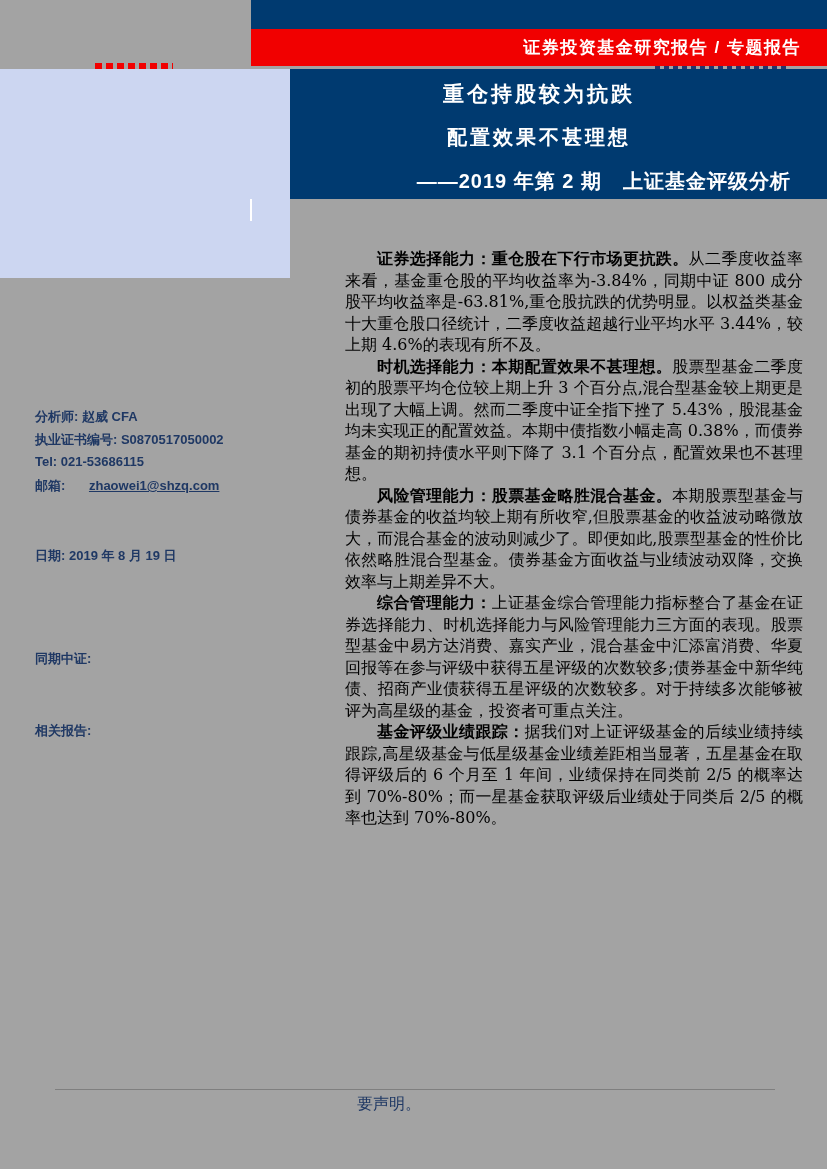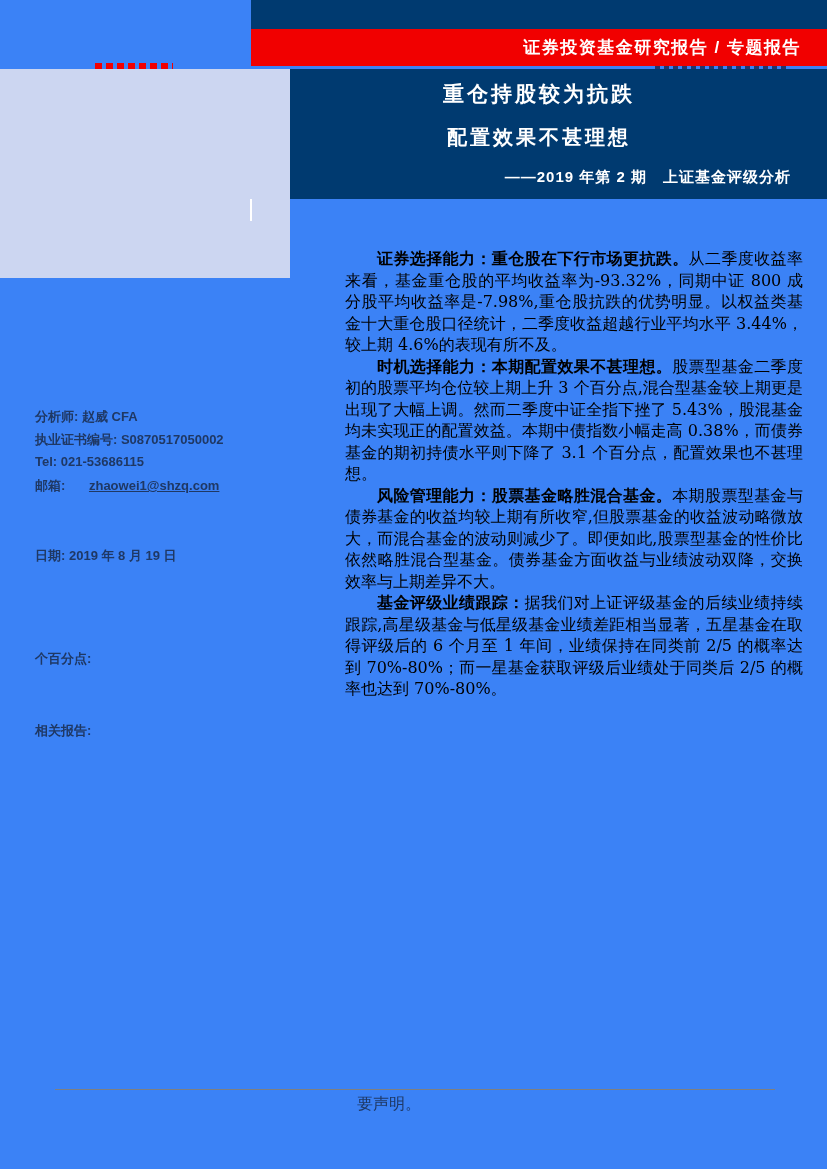--- a/index.html
+++ b/index.html
@@ -1,37 +1,37 @@
 <!DOCTYPE html>
 <html><head>
 <meta charset="utf-8">
 <style>
   * { margin:0; padding:0; box-sizing:border-box; }
   html,body { background:#ffffff; }
   body { font-family:"Liberation Sans","DejaVu Sans",sans-serif; }
   .page {
-    position:relative; width:827px; height:1169px; background:#3b82f6;
+    position:relative; width:827px; height:1169px; background:#a3a3a3;
     overflow:hidden; margin:0 auto;
   }
   
   .top-navy { position:absolute; left:251px; top:0; width:576px; height:29px; background:#003A70; }
   .red-bar  { position:absolute; left:251px; top:29px; width:576px; height:37px; background:#F10000;
               display:flex; align-items:center; justify-content:flex-end; padding-right:26px; }
   .red-bar .label { color:#ffffff; font-weight:bold; font-size:17px; letter-spacing:1.5px; }
   .artifact-right { position:absolute; left:655px; top:66px; width:133px; height:3px;
               background:repeating-linear-gradient(90deg,#26356b 0 5px,transparent 5px 9px); }
   .artifact-left { position:absolute; left:95px; top:63px; width:78px; height:6px;
               background:repeating-linear-gradient(90deg,#f20000 0 7px,transparent 7px 11px); }
   
   .title-block { position:absolute; left:251px; top:69px; width:576px; height:130px; background:#003A70; color:#fff; }
   .title-line1 { position:absolute; left:0; top:11px; width:100%; text-align:center;
                  font-size:21px; font-weight:bold; letter-spacing:3px; }
   .title-line2 { position:absolute; left:0; top:55px; width:100%; text-align:center;
                  font-size:20px; font-weight:bold; letter-spacing:3px; }
-  .title-sub   { position:absolute; right:36px; top:99px; font-size:15px; font-weight:bold; letter-spacing:1px; }
+  .title-sub   { position:absolute; right:36px; top:99px; font-size:20px; font-weight:bold; letter-spacing:1px; }
   
   .lavender { position:absolute; left:0; top:69px; width:290px; height:209px; background:#CCD6F1; }
   .white-tick { position:absolute; left:250px; top:199px; width:2px; height:22px; background:#ffffff; }
   .logo-wrap { position:absolute; left:45px; top:127px; width:200px; height:56px; }
   .logo-svg { position:absolute; left:0; top:3px; }
   .logo-cn { position:absolute; left:56px; top:-2px; font-size:30px; font-weight:bold; color:#0b0b0b;
              font-family:"DejaVu Serif","Liberation Serif",serif; letter-spacing:2px; white-space:nowrap; }
   .logo-en { position:absolute; left:59px; top:37px; font-size:11px; color:#151515; letter-spacing:1.2px; white-space:nowrap; }
   
   .sidebar { position:absolute; left:35px; top:404px; width:290px; color:#1F3864; font-weight:bold; font-size:13px; }
@@ -77,27 +77,28 @@
 
 
   <div class="sidebar">
     <div class="row r-analyst">分析师: 赵威 CFA</div>
     <div class="row r-license">执业证书编号: S0870517050002</div>
     <div class="row r-tel">Tel: 021-53686115</div>
     <div class="row r-email">
       <span>邮箱: </span><a href="#" class="email-link">zhaowei1@shzq.com</a>
     </div>
     <div class="row r-date">日期: 2019 年 8 月 19 日</div>
-    <div class="row r-repno">个百分点:</div>
+    <div class="row r-repno">同期中证:</div>
     <div class="row r-related">相关报告:</div>
   </div>
 
   <div class="summary">
-    <p><span class="lead">证券选择能力：重仓股在下行市场更抗跌。</span><span>从二季度收益率来看，基金重仓股的平均收益率为-93.32%，同期中证 800 成分股平均收益率是-7.98%,重仓股抗跌的优势明显。以权益类基金十大重仓股口径统计，二季度收益超越行业平均水平 3.44%，较上期 4.6%的表现有所不及。</span></p>
+    <p><span class="lead">证券选择能力：重仓股在下行市场更抗跌。</span><span>从二季度收益率来看，基金重仓股的平均收益率为-3.84%，同期中证 800 成分股平均收益率是-63.81%,重仓股抗跌的优势明显。以权益类基金十大重仓股口径统计，二季度收益超越行业平均水平 3.44%，较上期 4.6%的表现有所不及。</span></p>
     <p><span class="lead">时机选择能力：本期配置效果不甚理想。</span><span>股票型基金二季度初的股票平均仓位较上期上升 3 个百分点,混合型基金较上期更是出现了大幅上调。然而二季度中证全指下挫了 5.43%，股混基金均未实现正的配置效益。本期中债指数小幅走高 0.38%，而债券基金的期初持债水平则下降了 3.1 个百分点，配置效果也不甚理想。</span></p>
     <p><span class="lead">风险管理能力：股票基金略胜混合基金。</span><span>本期股票型基金与债券基金的收益均较上期有所收窄,但股票基金的收益波动略微放大，而混合基金的波动则减少了。即便如此,股票型基金的性价比依然略胜混合型基金。债券基金方面收益与业绩波动双降，交换效率与上期差异不大。</span></p>
+    <p><span class="lead">综合管理能力：</span><span>上证基金综合管理能力指标整合了基金在证券选择能力、时机选择能力与风险管理能力三方面的表现。股票型基金中易方达消费、嘉实产业，混合基金中汇添富消费、华夏回报等在参与评级中获得五星评级的次数较多;债券基金中新华纯债、招商产业债获得五星评级的次数较多。对于持续多次能够被评为高星级的基金，投资者可重点关注。</span></p>
     <p><span class="lead">基金评级业绩跟踪：</span><span>据我们对上证评级基金的后续业绩持续跟踪,高星级基金与低星级基金业绩差距相当显著，五星基金在取得评级后的 6 个月至 1 年间，业绩保持在同类前 2/5 的概率达到 70%-80%；而一星基金获取评级后业绩处于同类后 2/5 的概率也达到 70%-80%。</span></p>
   </div>
 
   <div class="footer-rule"></div>
   <div class="footer-note">要声明。</div>
 
 </div>
 
 </body></html>

